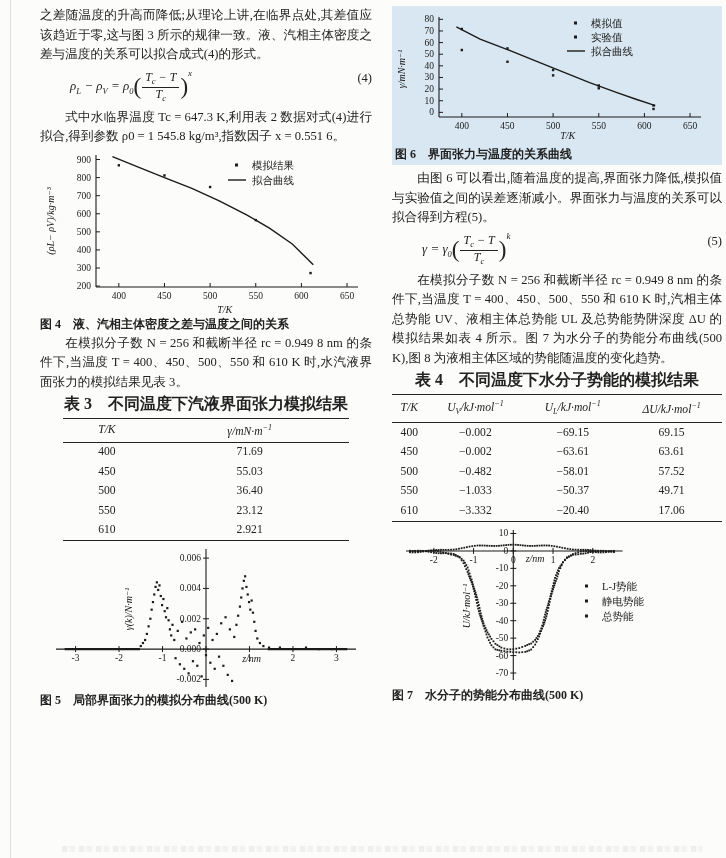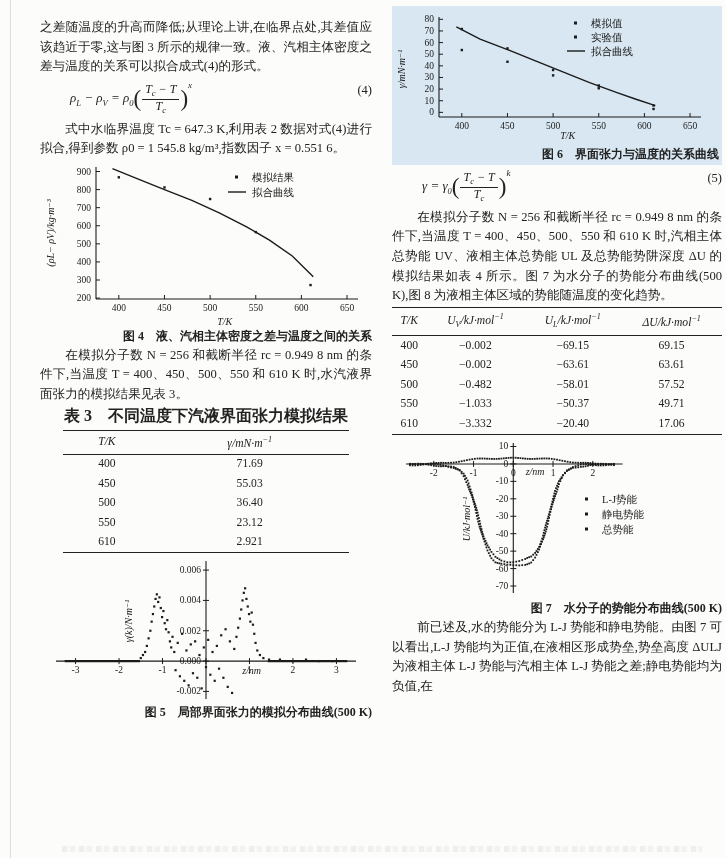--- a/index.html
+++ b/index.html
@@ -1,36 +1,36 @@
 <!DOCTYPE html>
 <html><head>
 <meta charset="utf-8">
 <style>
   html,body{margin:0;padding:0;background:#ffffff;}
   .page{position:relative;width:726px;height:858px;background:#fcfcfb;overflow:hidden;
         font-family:"Liberation Serif","DejaVu Serif",serif;color:#222;}
   .scan-line{position:absolute;left:10px;top:0;width:1px;height:100%;background:#dcdcdc;}
   .col{position:absolute;top:6px;}
-  .col-left{left:40px;width:332px;margin-top:12px;}
+  .col-left{left:40px;width:332px;}
   .col-right{left:392px;width:330px;}
   p.body{font-size:12.6px;line-height:19.6px;text-align:justify;margin:0;text-indent:2em;}
   p.noindent{text-indent:0;}
   .heading{font-size:13px;font-weight:700;margin:4px 0 3px;line-height:17px;}
   .eq-row{display:flex;align-items:flex-start;margin:6px 0 4px;font-size:13px;font-style:italic;}
   .eq-body{margin-left:30px;flex:1;white-space:nowrap;}
   .eq-no{font-style:normal;font-size:12.5px;}
   .eq-row sub{font-size:8.5px;}
   .frac{display:inline-block;vertical-align:middle;text-align:center;line-height:1.12;font-size:12px;margin:0 1px;}
   .frac .fnum{display:block;border-bottom:1px solid #222;padding:0 3px;}
   .frac .fden{display:block;}
   .paren{font-size:23px;font-style:normal;vertical-align:middle;line-height:0;}
   .expo{font-size:9px;position:relative;top:-9px;}
   .fig{margin:2px 0;text-align:center;}
   .fig svg{display:block;margin:0 auto;}
-  .cap{display:block;text-align:right;font-size:12px;font-weight:700;margin:0 0 2px;line-height:15px;}
+  .cap{display:block;text-align:left;font-size:12px;font-weight:700;margin:0 0 2px;line-height:15px;}
   .fig6-box{padding:5px 3px 1px;margin:0 0 4px;}
   .tblwrap{margin:1px 0 4px;}
   .tbl-title{text-align:center;font-weight:700;font-size:16px;margin:1px 0 3px;}
   table.tbl{border-collapse:collapse;font-size:11.6px;margin:0 auto;}
   .tbl3{width:86%;}
   .tbl4{width:100%;}
   .tbl th,.tbl td{text-align:center;padding:1.5px 2px;font-weight:400;line-height:16.5px;}
   .tbl th{font-style:italic;}
   .tbl th sup,.tbl td sup{font-size:8px;}
   .tbl th sub,.tbl td sub{font-size:8px;font-style:italic;}
@@ -304,31 +304,33 @@
           <rect x="179" y="24.5" width="3" height="3" fill="#1b1b1b"></rect>
           <text x="196" y="29.5" text-anchor="start" font-size="10.5" fill="#1b1b1b" font-family="Liberation Serif, DejaVu Serif, serif">实验值</text>
           <line x1="172" y1="40" x2="190" y2="40" stroke="#1b1b1b" stroke-width="1.4"></line>
           <text x="196" y="43.5" text-anchor="start" font-size="10.5" fill="#1b1b1b" font-family="Liberation Serif, DejaVu Serif, serif">拟合曲线</text>
           <text x="172.7177700348432" y="128" text-anchor="middle" font-size="10" fill="#1b1b1b" font-family="Liberation Serif, DejaVu Serif, serif" font-style="italic">T/K</text>
           <text x="10" y="58" text-anchor="middle" font-size="10" fill="#1b1b1b" font-family="Liberation Serif, DejaVu Serif, serif" font-style="italic" transform="rotate(-90 10 58)">γ/mN·m⁻¹</text>
         </svg>
       <figcaption class="cap">图 6　界面张力与温度的关系曲线</figcaption>
     </div>
 
+    <p class="body">由图 6 可以看出,随着温度的提高,界面张力降低,模拟值与实验值之间的误差逐渐减小。界面张力与温度的关系可以拟合得到方程(5)。</p>
 
     <div class="eq-row">
       <span class="eq-body"><span>γ</span><span> = γ</span><sub>0</sub><span class="paren">(</span><span class="frac"><span class="fnum"><span>T</span><sub>c</sub><span> − T</span></span><span class="fden"><span>T</span><sub>c</sub></span></span><span class="paren">)</span><sup class="expo">k</sup></span>
       <span class="eq-no">(5)</span>
     </div>
 
 
 
     <p class="body">在模拟分子数 N = 256 和截断半径 rc = 0.949 8 nm 的条件下,当温度 T = 400、450、500、550 和 610 K 时,汽相主体总势能 UV、液相主体总势能 UL 及总势能势阱深度 ΔU 的模拟结果如表 4 所示。图 7 为水分子的势能分布曲线(500 K),图 8 为液相主体区域的势能随温度的变化趋势。</p>
 
     <div class="tblwrap">
+      <div class="tbl-title">表 4　不同温度下水分子势能的模拟结果</div>
       <table class="tbl tbl4">
           <thead>
             <tr>
               <th><span>T/K</span></th>
               <th><span>U</span><sub>V</sub><span>/kJ·mol</span><sup>−1</sup></th>
               <th><span>U</span><sub>L</sub><span>/kJ·mol</span><sup>−1</sup></th>
               <th><span>ΔU/kJ·mol</span><sup>−1</sup></th>
             </tr>
           </thead>
           <tbody>
@@ -739,17 +741,16 @@
           <rect x="193" y="73.5" width="3" height="3" fill="#1b1b1b"></rect>
           <text x="210" y="78.5" text-anchor="start" font-size="10.5" fill="#1b1b1b" font-family="Liberation Serif, DejaVu Serif, serif">静电势能</text>
           <rect x="193" y="88.5" width="3" height="3" fill="#1b1b1b"></rect>
           <text x="210" y="93.5" text-anchor="start" font-size="10.5" fill="#1b1b1b" font-family="Liberation Serif, DejaVu Serif, serif">总势能</text>
           <text x="143.15584415584414" y="35.93023255813954" text-anchor="middle" font-size="10" fill="#1b1b1b" font-family="Liberation Serif, DejaVu Serif, serif" font-style="italic">z/nm</text>
           <text x="78" y="80" text-anchor="middle" font-size="10" fill="#1b1b1b" font-family="Liberation Serif, DejaVu Serif, serif" font-style="italic" transform="rotate(-90 78 80)">U/kJ·mol⁻¹</text>
         </svg>
       <figcaption class="cap">图 7　水分子的势能分布曲线(500 K)</figcaption>
     </figure>
 
-    <p class="body">前已述及,水的势能分为 L-J 势能和静电势能。由图 7 可以看出,L-J 势能均为正值,在液相区形成势垒,势垒高度 ΔULJ 为液相主体 L-J 势能与汽相主体 L-J 势能之差;静电势能均为负值,在</p>
   </div>
 
   <div class="bleed"></div>
 </div>
 
 </body></html>

